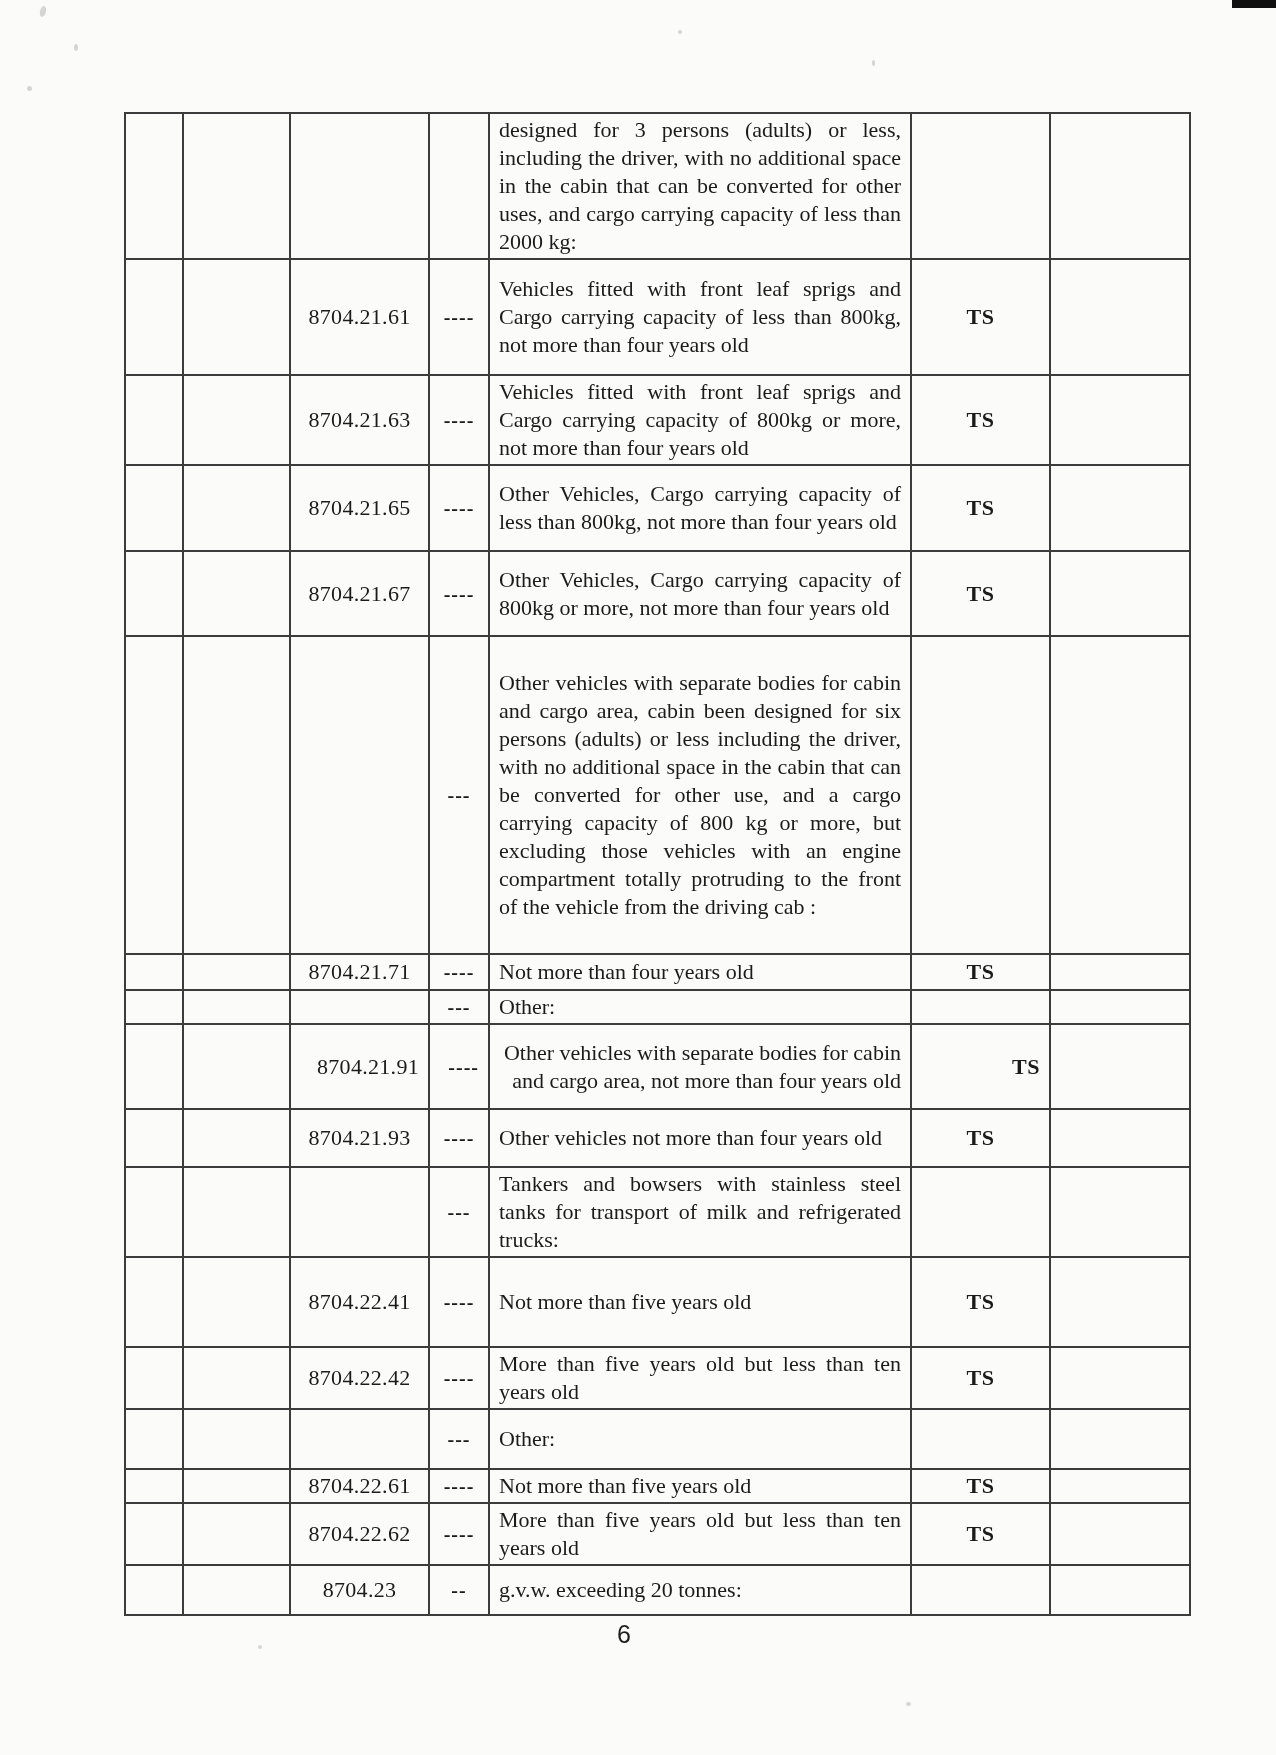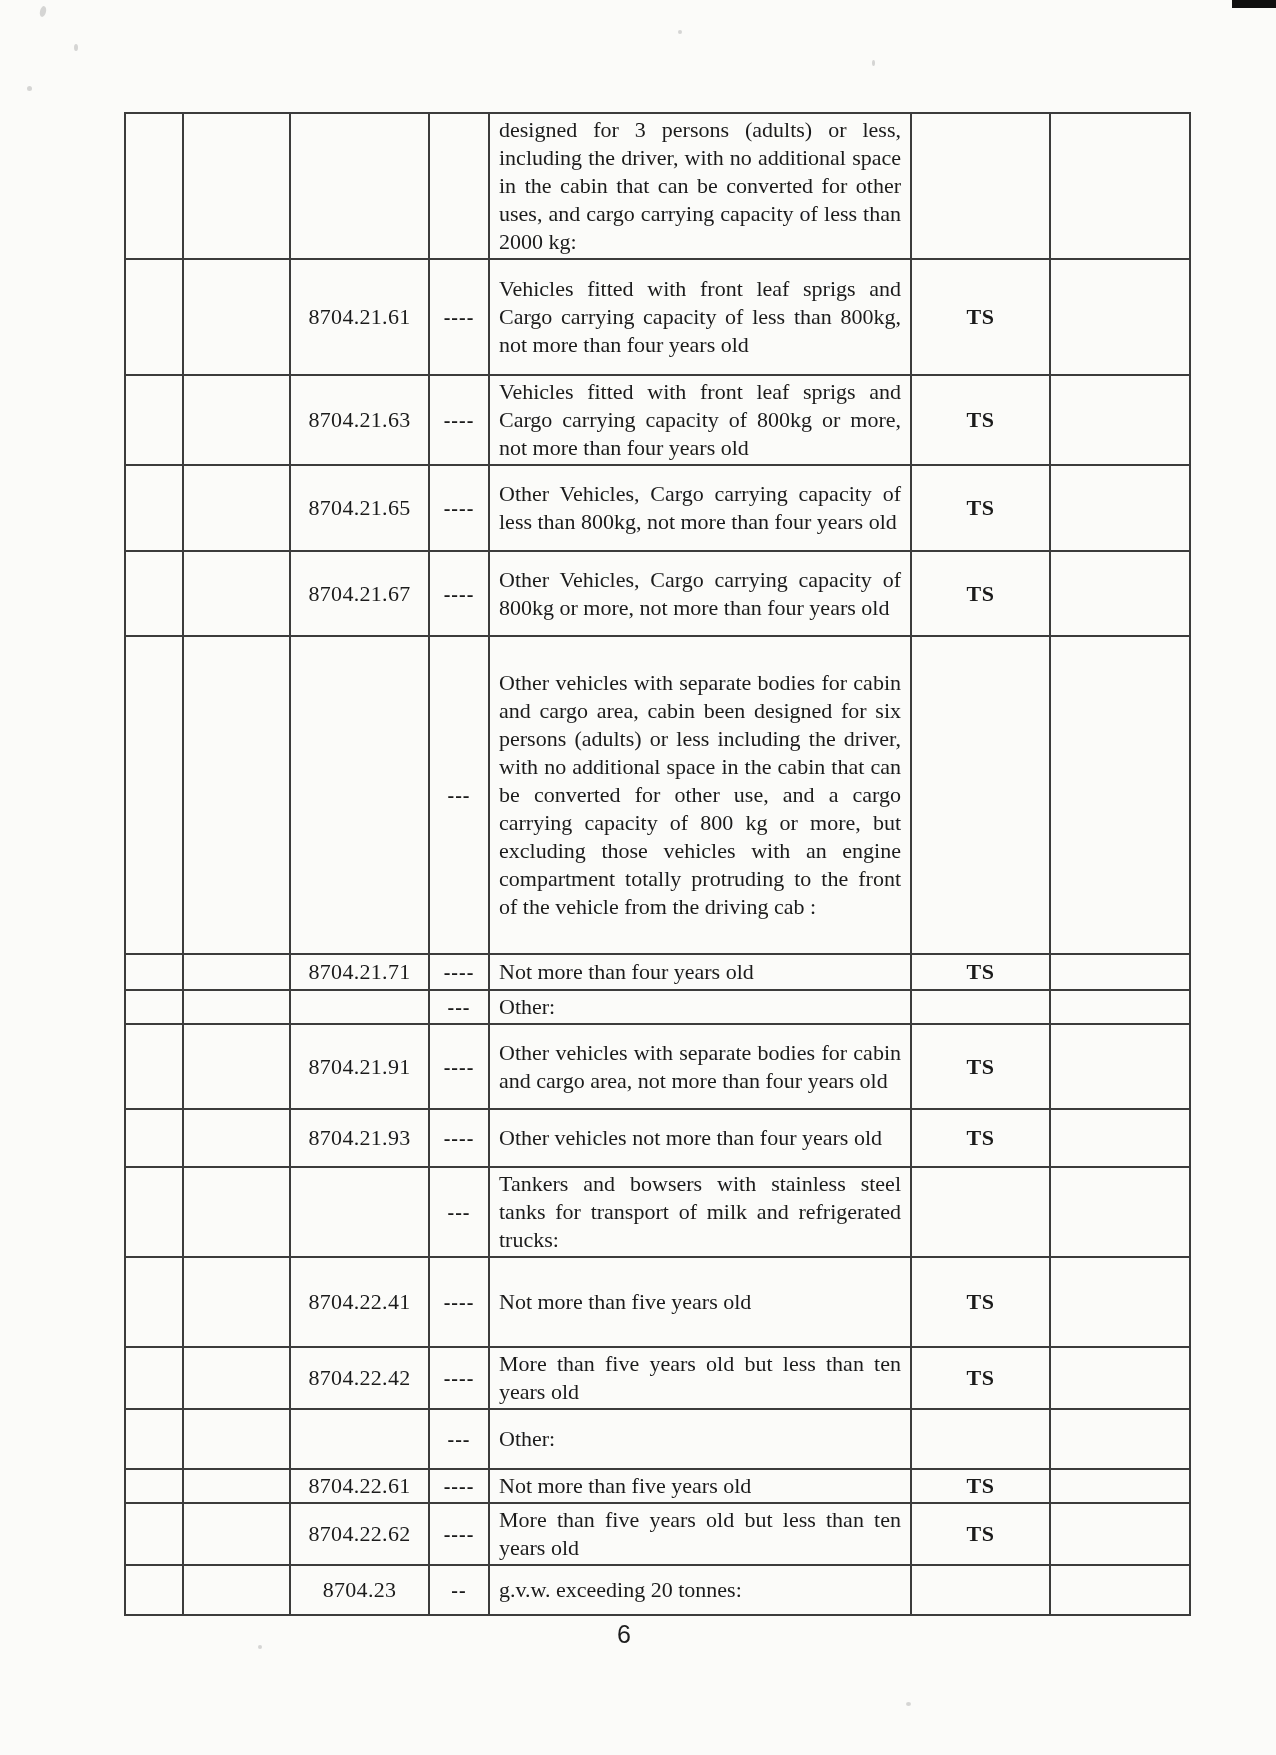--- a/index.html
+++ b/index.html
@@ -57,21 +57,21 @@
 
   
   #rows tr:nth-child(1) td{height:140px;}
   #rows tr:nth-child(2) td{height:110px;}
   #rows tr:nth-child(3) td{height:82px;}
   #rows tr:nth-child(4) td{height:80px;}
   #rows tr:nth-child(5) td{height:79px;}
   #rows tr:nth-child(6) td{height:312px;}
   #rows tr:nth-child(7) td{height:30px;}
   #rows tr:nth-child(8) td{height:28px;}
-  #rows tr:nth-child(9) td{height:79px;}
+  #rows tr:nth-child(9) td{height:79px;text-align:right;}
   #rows tr:nth-child(10) td{height:52px;}
   #rows tr:nth-child(11) td{height:54px;}
   #rows tr:nth-child(12) td{height:84px;}
   #rows tr:nth-child(13) td{height:27px;}
   #rows tr:nth-child(14) td{height:54px;}
   #rows tr:nth-child(15) td{height:28px;}
   #rows tr:nth-child(16) td{height:30px;}
   #rows tr:nth-child(17) td{height:44px;}
   #rows tr:nth-child(18) td{height:34px;margin-top:44px;}
 

